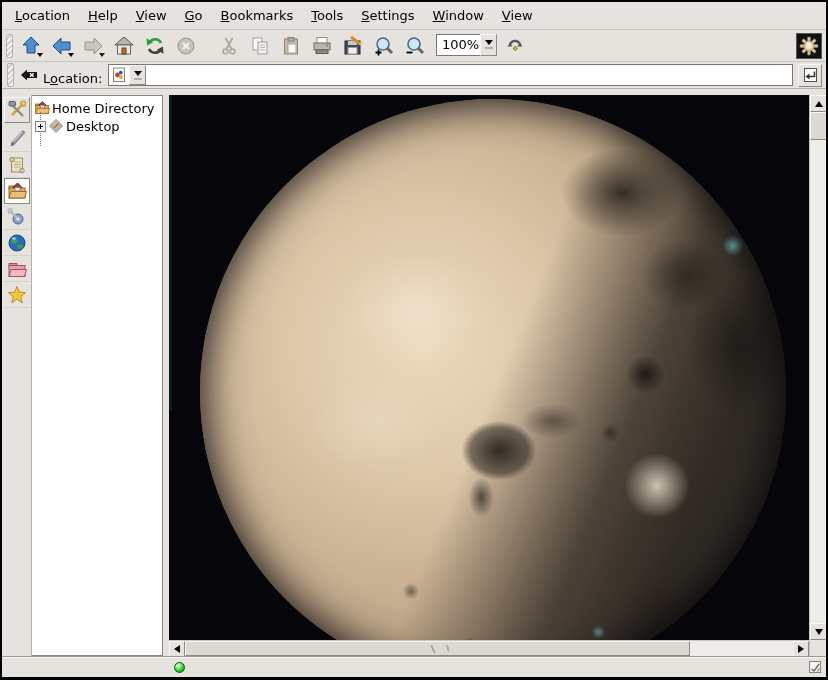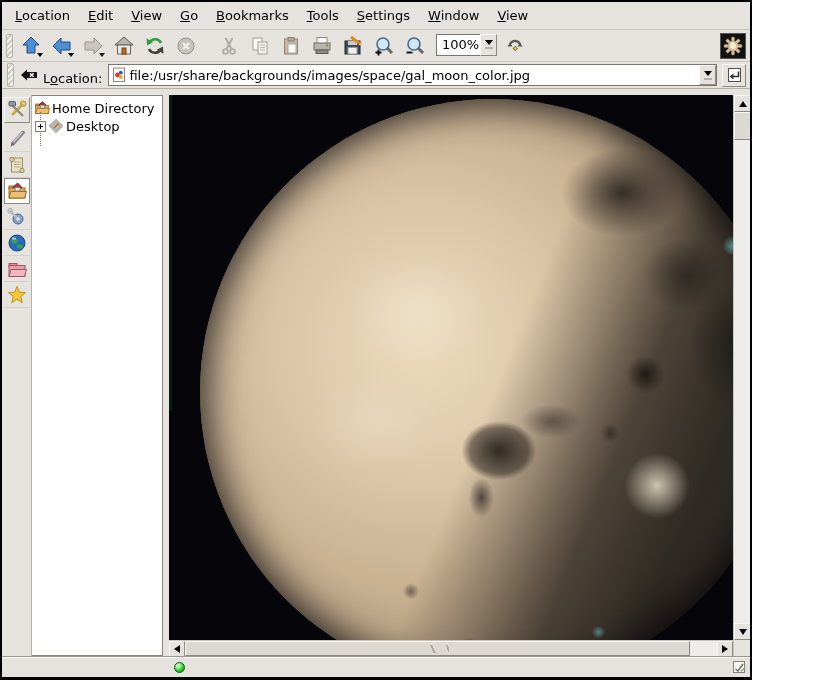--- a/index.html
+++ b/index.html
@@ -1,19 +1,19 @@
 <!DOCTYPE html>
 <html><head>
 <meta charset="utf-8">
 <style>
   * { margin:0; padding:0; box-sizing:border-box; }
   html,body { width:828px; height:680px; }
   body { font-family:"DejaVu Sans","Liberation Sans",sans-serif; font-size:13px; color:#000; }
 
-  .window { width:752px; height:680px; background:#e6e3de; border:2px solid #000;
+  .window { width:828px; height:680px; background:#e6e3de; border:2px solid #000;
             border-bottom-width:3px; display:flex; flex-direction:column; overflow:hidden; }
 
   
   .menubar { height:28px; display:flex; align-items:center; padding:0 4px; background:#e6e3de;
              border-bottom:1px solid #c8c5bf; flex:0 0 auto; }
   .menu-item { padding:3px 9px; cursor:default; }
   .menu-item > span { display:inline-block; }
   .menu-item > span::first-letter { text-decoration:underline; }
 
   
@@ -135,21 +135,21 @@
   .status-spacer { flex:1; }
   .view-indicator { margin-right:3px; display:flex; align-items:center; }
 </style>
 </head>
 <body>
 
 <div class="window">
 
   <div class="menubar">
     <div class="menu-item"><span>Location</span></div>
-    <div class="menu-item"><span>Edit</span></div>
+    <div class="menu-item"><span>Help</span></div>
     <div class="menu-item"><span>View</span></div>
     <div class="menu-item"><span>Go</span></div>
     <div class="menu-item"><span>Bookmarks</span></div>
     <div class="menu-item"><span>Tools</span></div>
     <div class="menu-item"><span>Settings</span></div>
     <div class="menu-item"><span>Window</span></div>
     <div class="menu-item"><span>View</span></div>
   </div>
 
   <div class="toolbar">
@@ -295,21 +295,20 @@
     <div class="loc-label"><span>L</span><span class="accel">o</span><span>cation:</span></div>
     <div class="url-combo">
       <span class="url-icon">
         <svg width="15" height="16" viewBox="0 0 15 16">
           <rect x="1.5" y="1" width="11" height="13.5" fill="#fff" stroke="#8a867f"></rect>
           <circle cx="5.5" cy="8" r="2.4" fill="#d04028"></circle>
           <circle cx="8.8" cy="5.6" r="1.9" fill="#2858c0"></circle>
           <circle cx="8.8" cy="10" r="1.9" fill="#e8a818"></circle>
           </svg>
       </span>
-      <div class="url-text">file:/usr/share/backgrounds/images/space/gal_moon_color.jpg</div>
       <div class="combo-arrow-btn" style="height:20px;">
         <div class="tri-down"></div>
         <div class="bar"></div>
       </div>
     </div>
     <div class="go-btn">
       <svg width="17" height="17" viewBox="0 0 17 17">
         <rect x="2.5" y="1.5" width="12" height="13" fill="#fff" stroke="#55524d"></rect>
         <path d="M12.5 4.5 v5 h-6" fill="none" stroke="#333" stroke-width="1.6"></path>
         <polygon points="7.5,6.5 7.5,12.5 3.5,9.5" fill="#333"></polygon>

